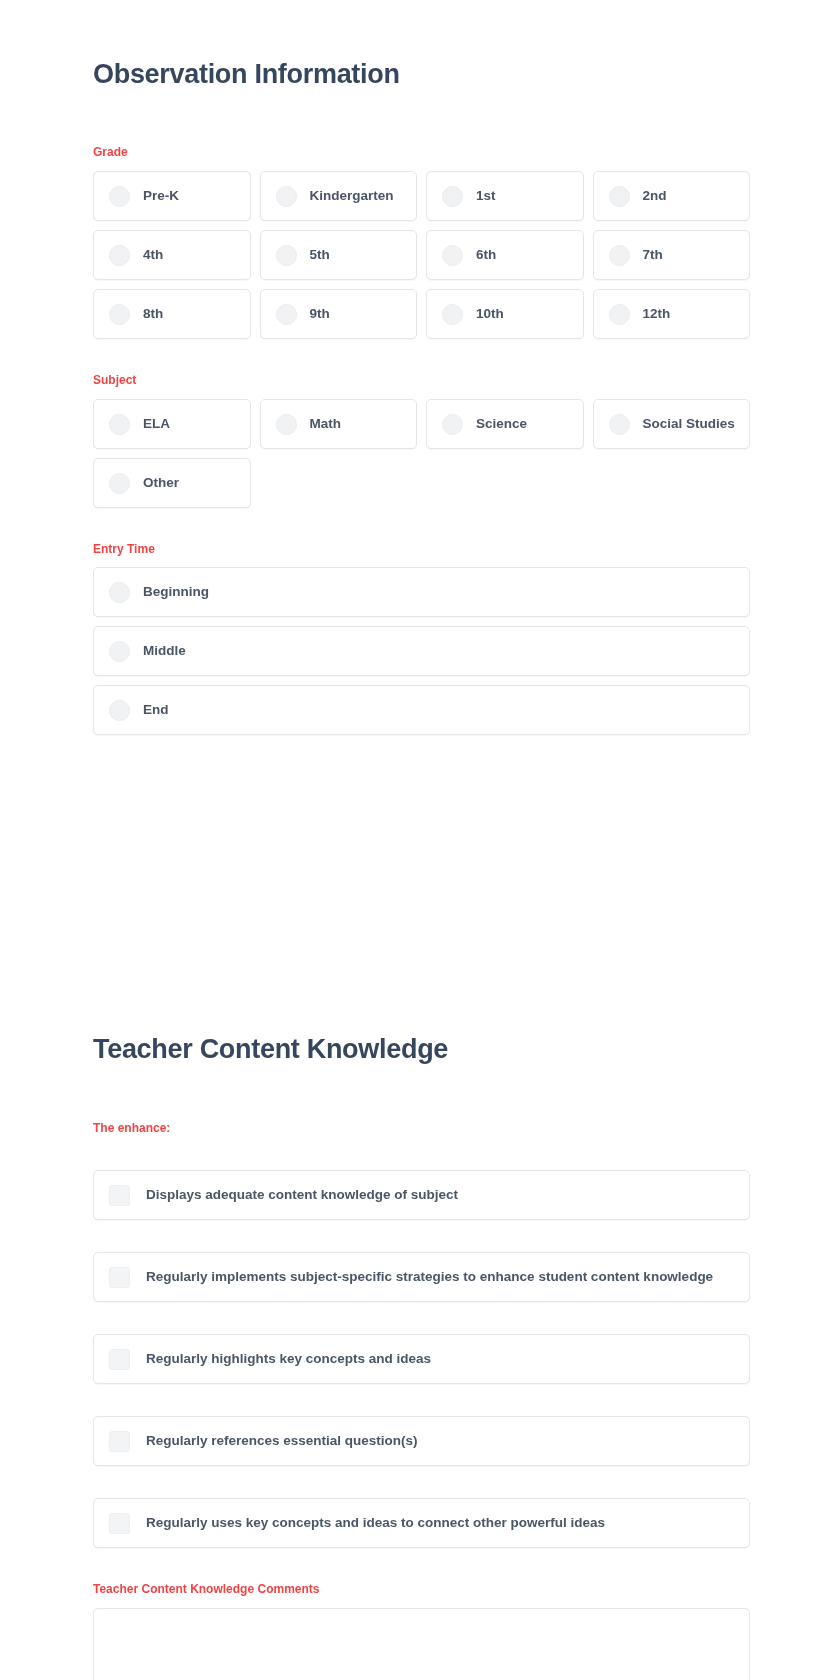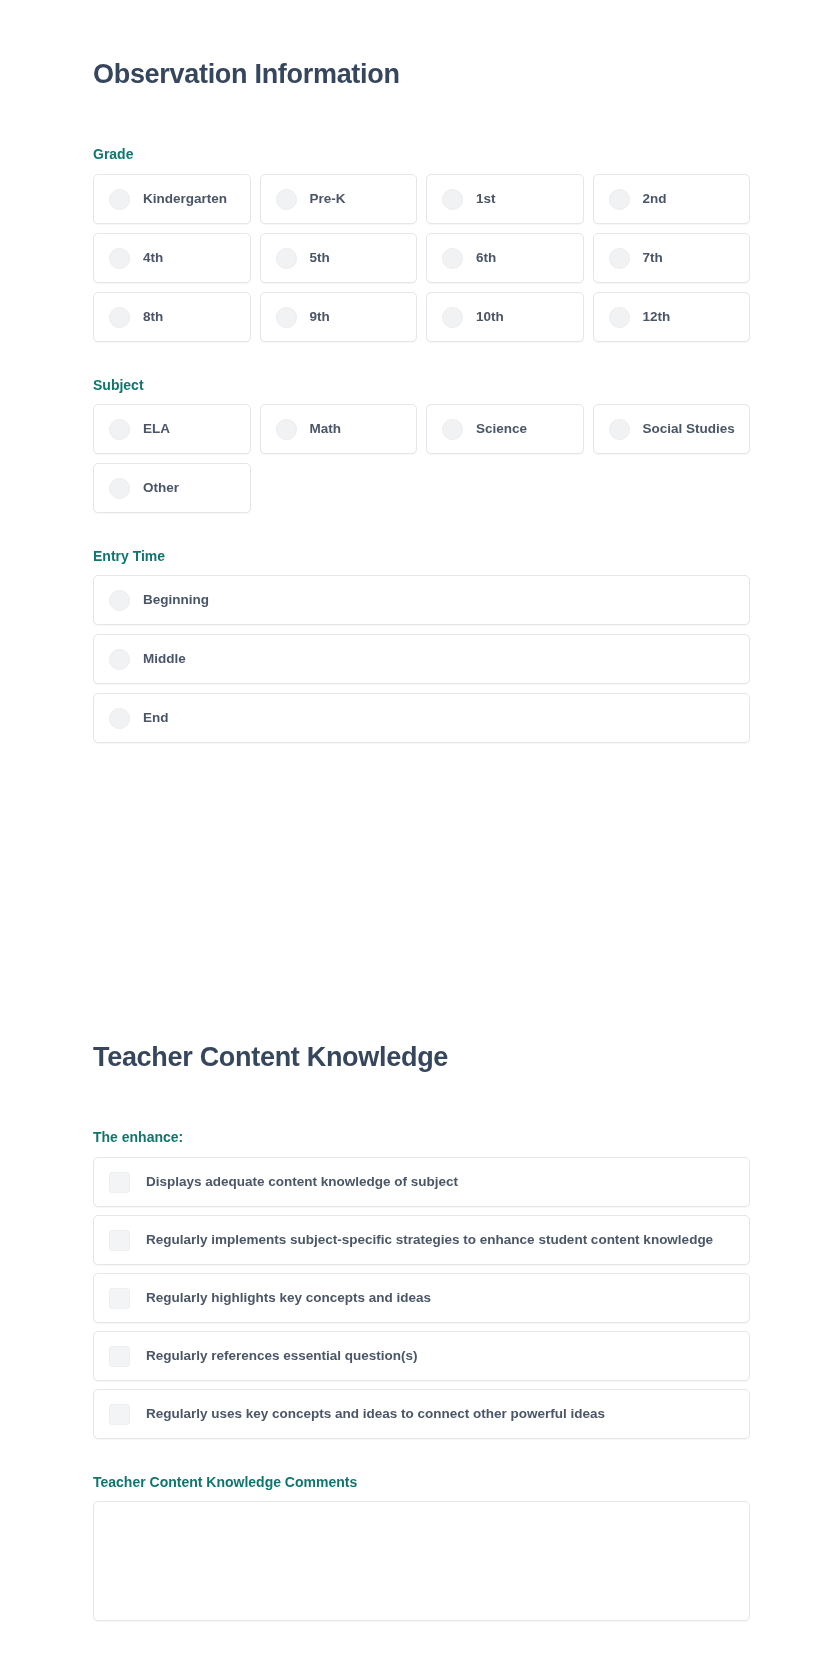--- a/index.html
+++ b/index.html
@@ -23,23 +23,23 @@
   
   .section-title {
     font-size: 27px;
     font-weight: 700;
     letter-spacing: -0.3px;
     color: #36465d;
     margin: 0;
     line-height: 1.2;
   }
   .field-label {
-    font-size: 14px;
+    font-size: 12px;
     font-weight: 700;
-    color: #0f766e;
+    color: #ef4444;
     margin: 0 0 10px 0;
     line-height: 1.3;
   }
   
   .top-pad { height: 58px; }
   .after-title { height: 55px; }
   .group { margin-bottom: 34px; }
   .group.last { margin-bottom: 8px; }
   
   .opt-grid {
@@ -83,20 +83,21 @@
     display: flex;
     align-items: flex-start;
     gap: 16px;
     box-sizing: border-box;
     border: 1px solid #e4e6e9;
     border-radius: 5px;
     background: #ffffff;
     padding: 13px 12px 13px 15px;
     min-height: 42px;
     box-shadow: 0 1px 1px rgba(30,40,60,0.035);
+    margin-top: 24px;
   }
   .check-box {
     flex: 0 0 auto;
     width: 19px;
     height: 19px;
     border-radius: 3px;
     background: #f3f4f5;
     border: 1px solid #eeeff1;
     margin-top: 1px;
   }
@@ -137,25 +138,25 @@
   <h1 class="section-title">Observation Information</h1>
 
   <div class="after-title"></div>
 
   
   <div class="group">
     <div class="field-label">Grade</div>
     <div class="opt-grid cols-4">
       <div class="opt">
         <span class="radio-dot"></span>
+        <span class="opt-label">Pre-K</span>
+      </div>
+      <div class="opt">
+        <span class="radio-dot"></span>
         <span class="opt-label">Kindergarten</span>
-      </div>
-      <div class="opt">
-        <span class="radio-dot"></span>
-        <span class="opt-label">Pre-K</span>
       </div>
       <div class="opt">
         <span class="radio-dot"></span>
         <span class="opt-label">1st</span>
       </div>
       <div class="opt">
         <span class="radio-dot"></span>
         <span class="opt-label">2nd</span>
       </div>
       <div class="opt">

